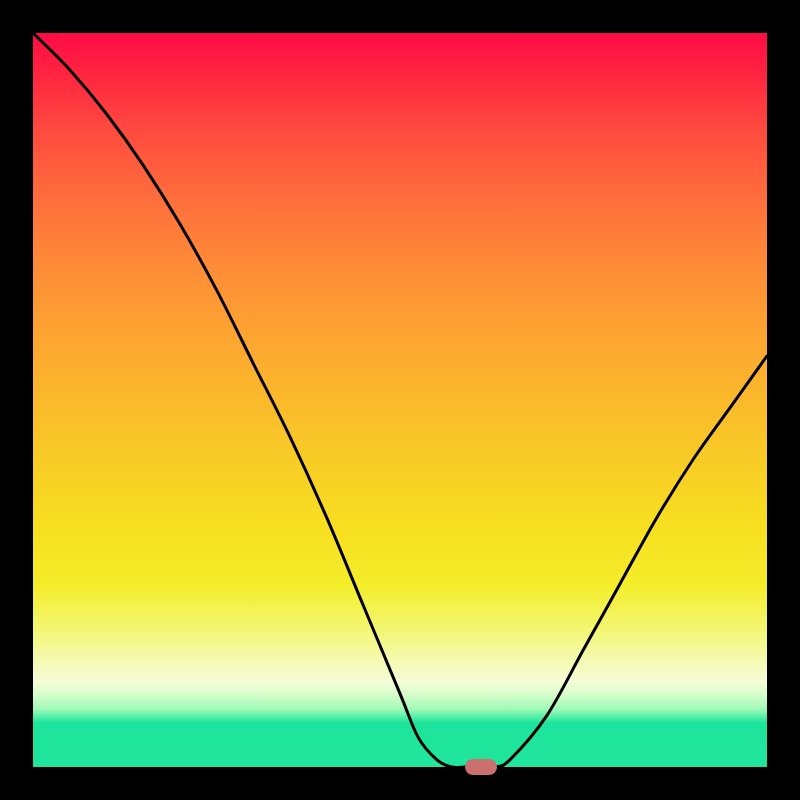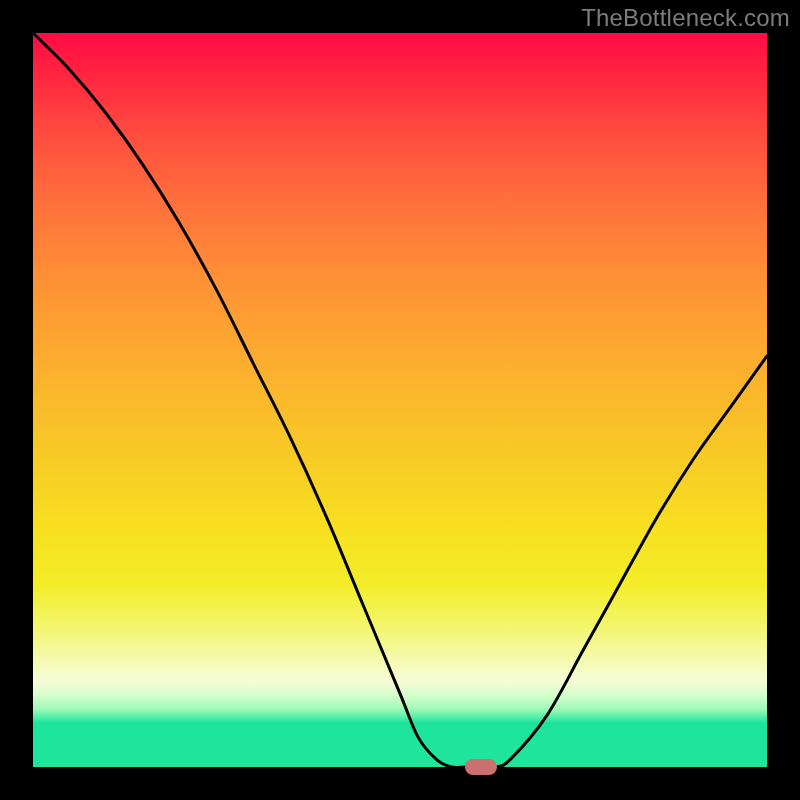--- a/index.html
+++ b/index.html
@@ -84,21 +84,20 @@
     height: 16px;
     background: #cc6f6f;
     border-radius: 8px;
     transform: translate(-50%, -50%);
   }
 </style>
 </head>
 <body>
 
 <div class="frame">
-  <div class="watermark">TheBottleneck.com</div>
 
   <div class="plot-area">
     <div class="gradient">
       <div class="gradient-main"></div>
       <div class="gradient-bottom"></div>
     </div>
 
     <svg class="curve-layer" viewBox="0 0 734 734" preserveAspectRatio="none">
       <path id="curve-path" d="M 0.00 0.00 C 6.12 6.12, 24.47 23.24, 36.70 36.70 C 48.93 50.16, 61.17 64.84, 73.40 80.74 C 85.63 96.64, 97.87 113.77, 110.10 132.12 C 122.33 150.47, 134.57 170.04, 146.80 190.84 C 159.03 211.64, 171.27 233.66, 183.50 256.90 C 195.73 280.14, 207.97 305.83, 220.20 330.30 C 232.43 354.77, 244.67 378.01, 256.90 403.70 C 269.13 429.39, 281.37 456.30, 293.60 484.44 C 305.83 512.58, 318.07 543.16, 330.30 572.52 C 342.53 601.88, 357.82 638.58, 367.00 660.60 C 376.18 682.62, 379.23 693.63, 385.35 704.64 C 391.47 715.65, 398.20 721.77, 403.70 726.66 C 409.21 731.55, 413.49 732.78, 418.38 734.00 C 423.27 735.22, 428.17 734.00, 433.06 734.00 C 437.95 734.00, 442.85 734.00, 447.74 734.00 C 452.63 734.00, 457.53 735.22, 462.42 734.00 C 467.31 732.78, 468.54 735.22, 477.10 726.66 C 485.66 718.10, 501.57 700.97, 513.80 682.62 C 526.03 664.27, 538.27 638.58, 550.50 616.56 C 562.73 594.54, 574.97 572.52, 587.20 550.50 C 599.43 528.48, 611.67 505.24, 623.90 484.44 C 636.13 463.64, 648.37 444.07, 660.60 425.72 C 672.83 407.37, 685.07 391.47, 697.30 374.34 C 709.53 357.21, 727.88 331.52, 734.00 322.96" fill="none" stroke="#000" stroke-width="3" stroke-linejoin="round" stroke-linecap="round"></path>
     </svg>

